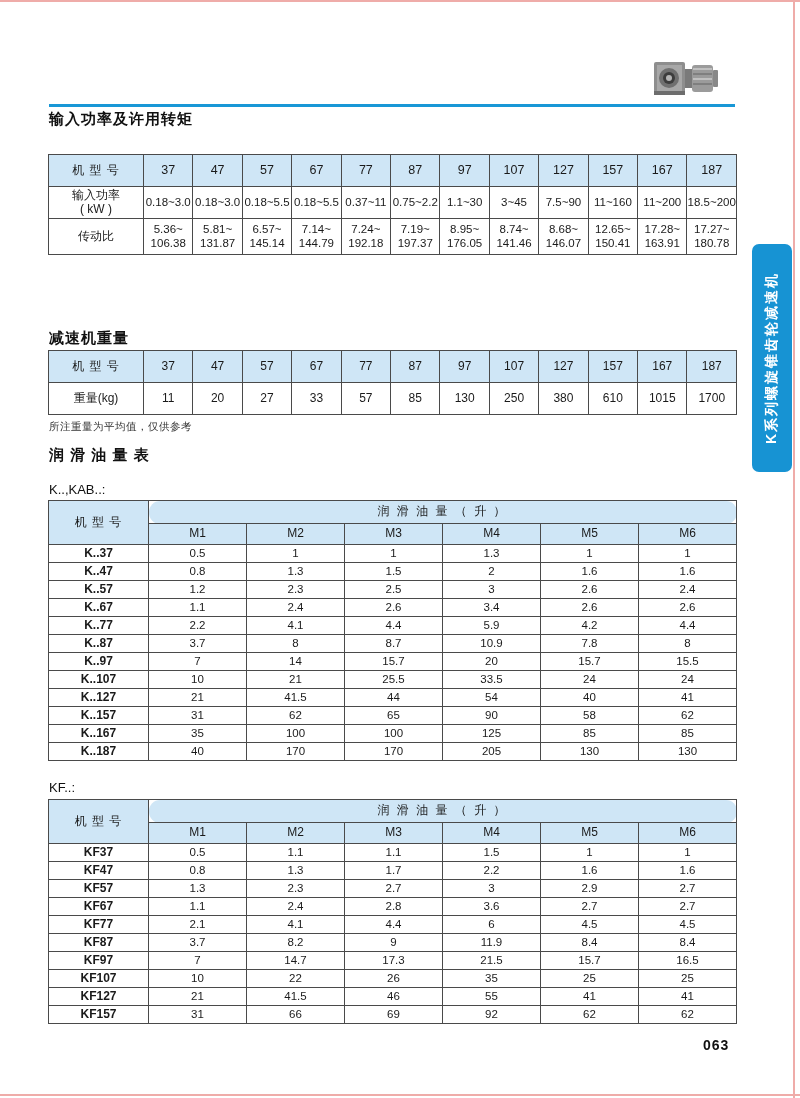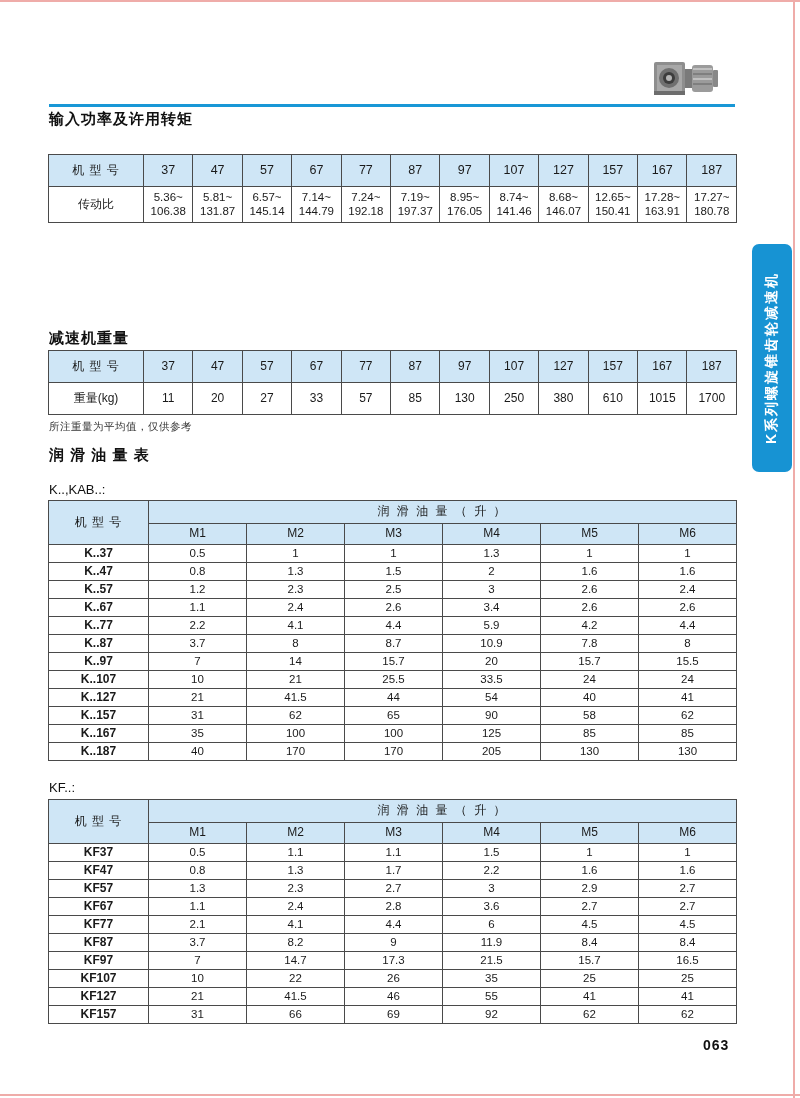--- a/index.html
+++ b/index.html
@@ -51,21 +51,21 @@
   #weight-table { top:350px; }
   #power-table .r32 td, #power-table .r32 th { height:32px; }
   #power-table .r30 td { height:30px; }
   #power-table .r36 td { height:36px; }
   #weight-table tr td, #weight-table tr th { height:32px; font-size:12px; }
   .structval { white-space:pre; font-size:12.5px; letter-spacing:1px; }
 
   #k-oil-table  { top:500px; }
   #kf-oil-table { top:799px; }
   .oil-table th { height:21px; font-size:12px; padding:0; }
-  .oil-table th.oil-span { letter-spacing:2px; height:23px; }
+  .oil-table th.oil-span { letter-spacing:2px; height:23px;border-radius:11px; }
   .oil-table td { height:17px; line-height:17px; font-size:11.5px; padding:0; }
   .oil-table td.mdl { font-size:12px;font-weight:bold; }
 
   .note { position:absolute; left:49px; top:420px; font-size:10.5px; color:#333; letter-spacing:0.5px; }
   .page-number { position:absolute; left:703px; top:1037px; font-size:14px; font-weight:bold; color:#111; letter-spacing:1px; }
 </style>
 </head>
 <body>
 
 <div class="page">
@@ -109,20 +109,36 @@
           <th>57</th>
           <th>67</th>
           <th>77</th>
           <th>87</th>
           <th>97</th>
           <th>107</th>
           <th>127</th>
           <th>157</th>
           <th>167</th>
           <th>187</th>
+        </tr>
+        <tr class="r32">
+          <td class="lblcol">输入功率
+( kW )</td>
+          <td>0.18~3.0</td>
+          <td>0.18~3.0</td>
+          <td>0.18~5.5</td>
+          <td>0.18~5.5</td>
+          <td>0.37~11</td>
+          <td>0.75~2.2</td>
+          <td>1.1~30</td>
+          <td>3~45</td>
+          <td>7.5~90</td>
+          <td>11~160</td>
+          <td>11~200</td>
+          <td>18.5~200</td>
         </tr>
         <tr class="r36">
           <td class="lblcol">传动比</td>
           <td>5.36~
 106.38</td>
           <td>5.81~
 131.87</td>
           <td>6.57~
 145.14</td>
           <td>7.14~

